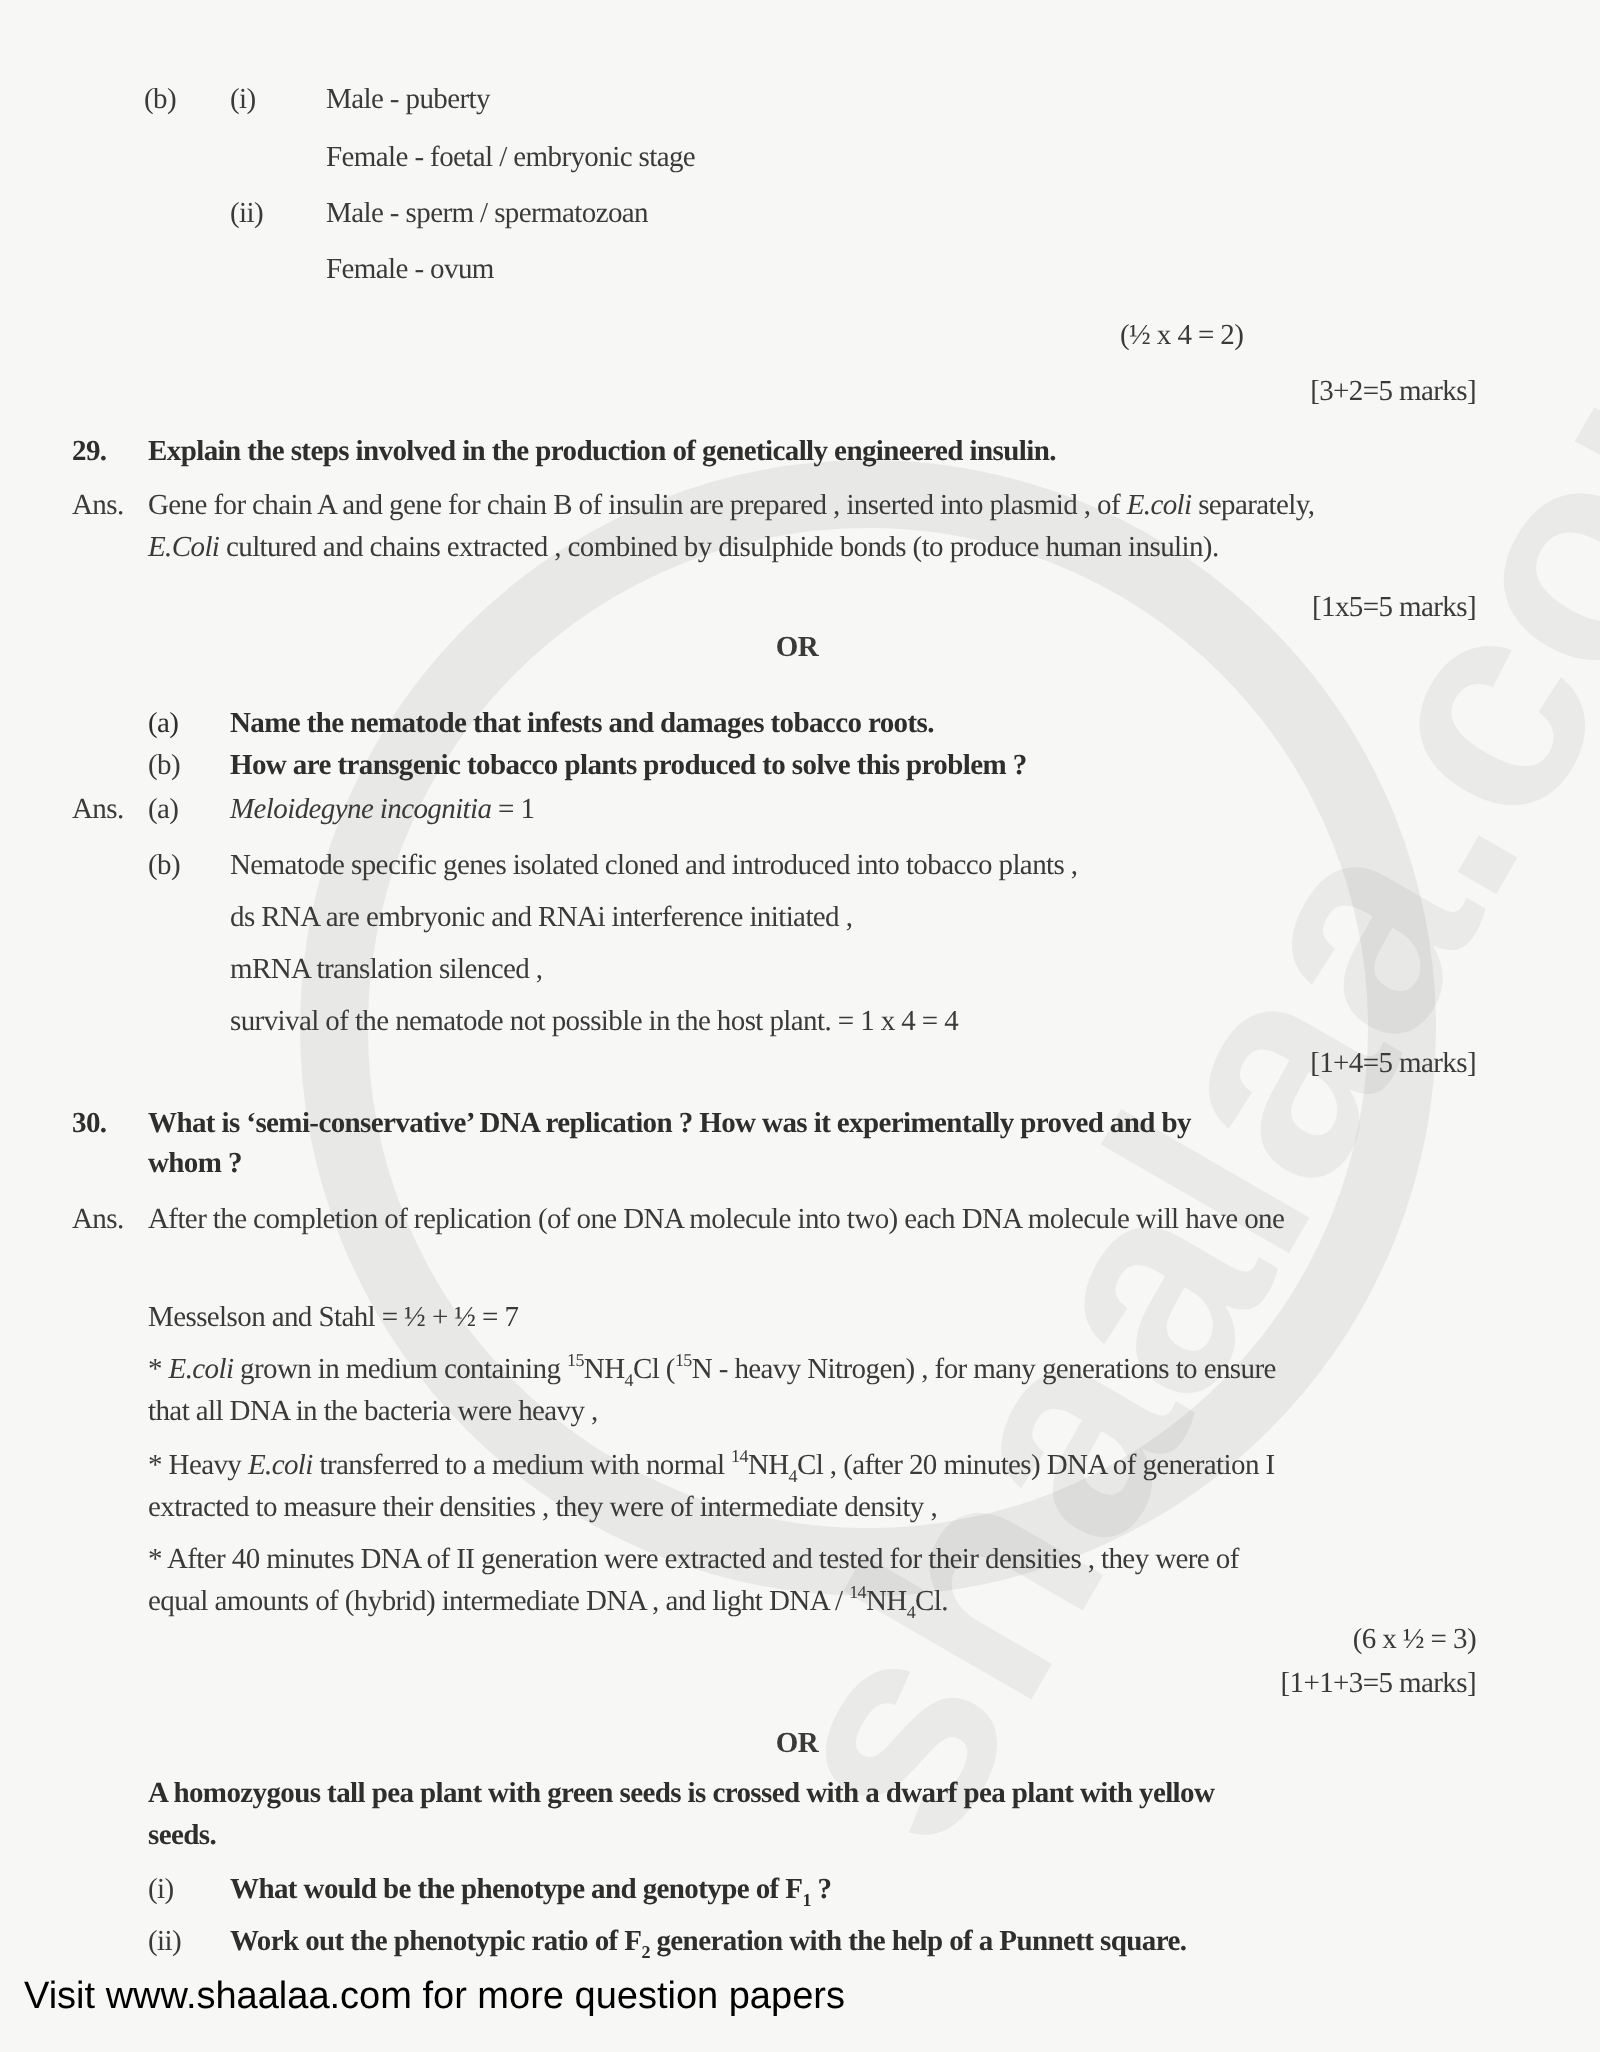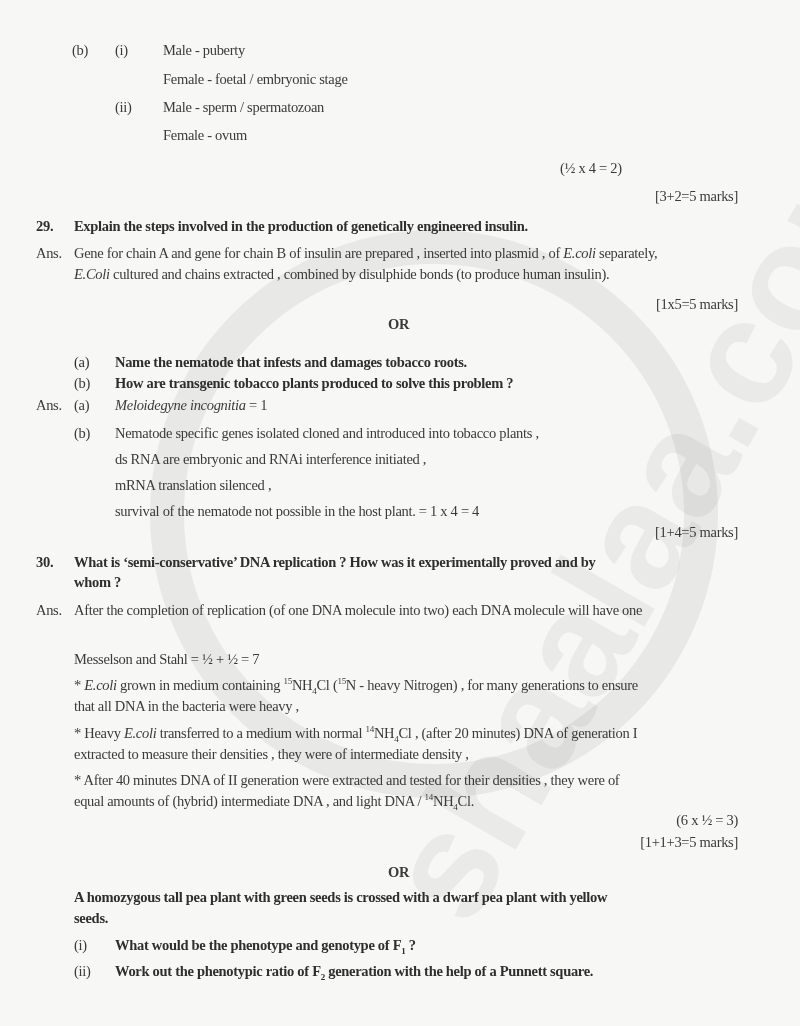--- a/index.html
+++ b/index.html
@@ -91,13 +91,14 @@
   <span class="right" style="top:834px;">[1+1+3=5 marks]</span>
   <span class="center" style="top:864px;">OR</span>
 
   <span class="abs b" style="left:74px;top:889px;">A homozygous tall pea plant with green seeds is crossed with a dwarf pea plant with yellow</span>
   <span class="abs b" style="left:74px;top:910px;">seeds.</span>
   <span class="abs" style="left:74px;top:937px;">(i)</span>
   <span class="abs b" style="left:115px;top:937px;"><span>What would be the phenotype and genotype of F</span><sub>1</sub><span> ?</span></span>
   <span class="abs" style="left:74px;top:963px;">(ii)</span>
   <span class="abs b" style="left:115px;top:963px;"><span>Work out the phenotypic ratio of F</span><sub>2</sub><span> generation with the help of a Punnett square.</span></span>
 
+  <div class="footer">Visit www.shaalaa.com for more question papers</div>
 </div>
 
 </body></html>

